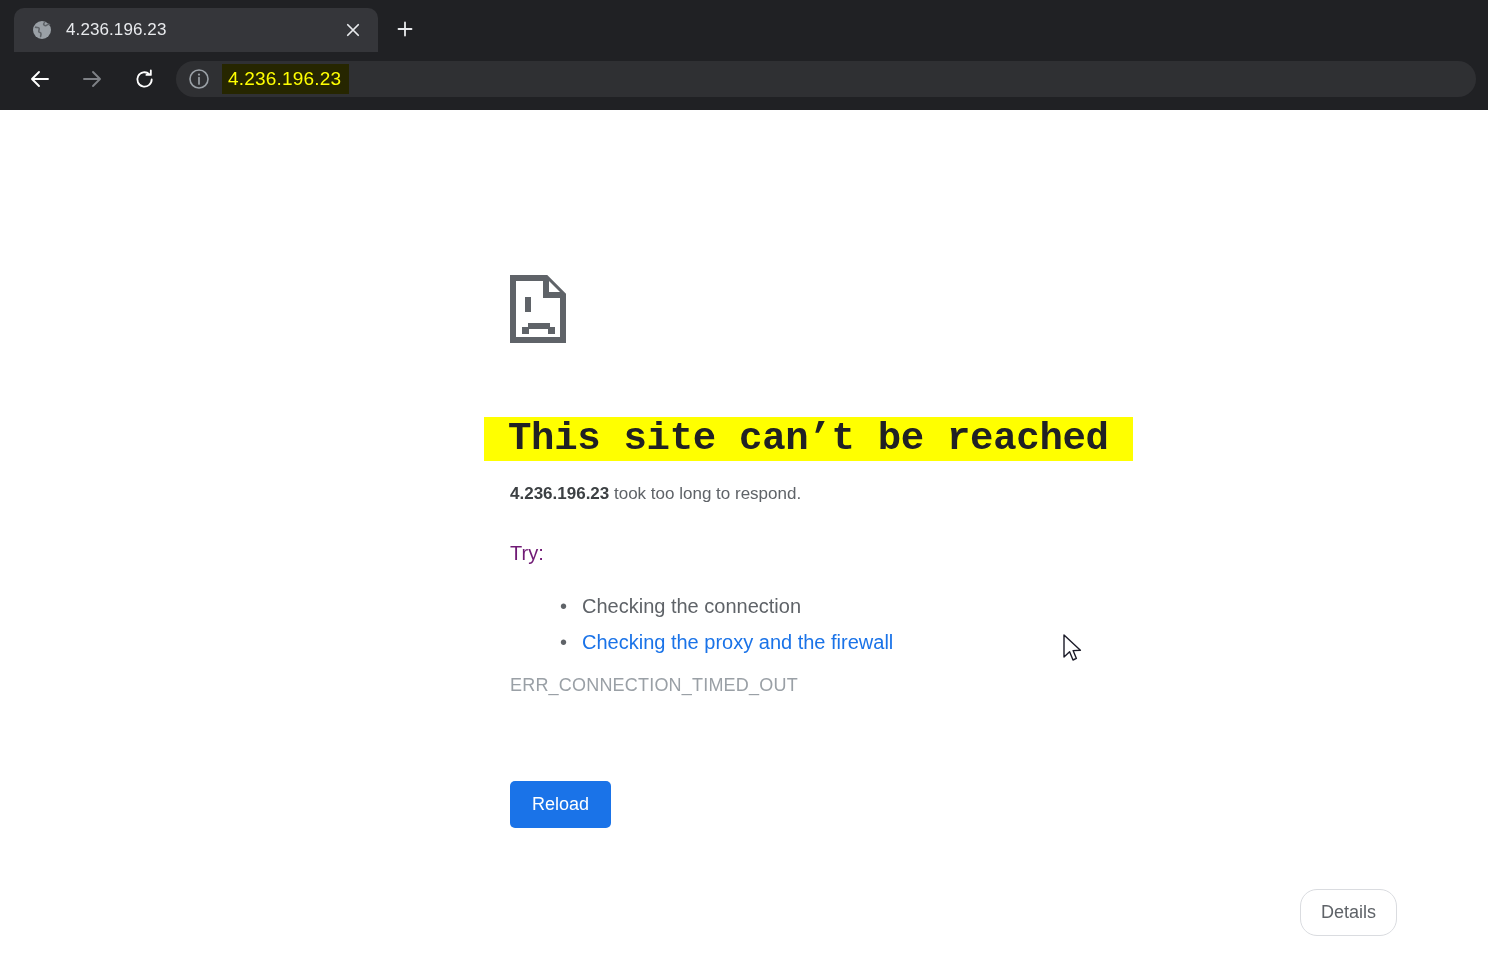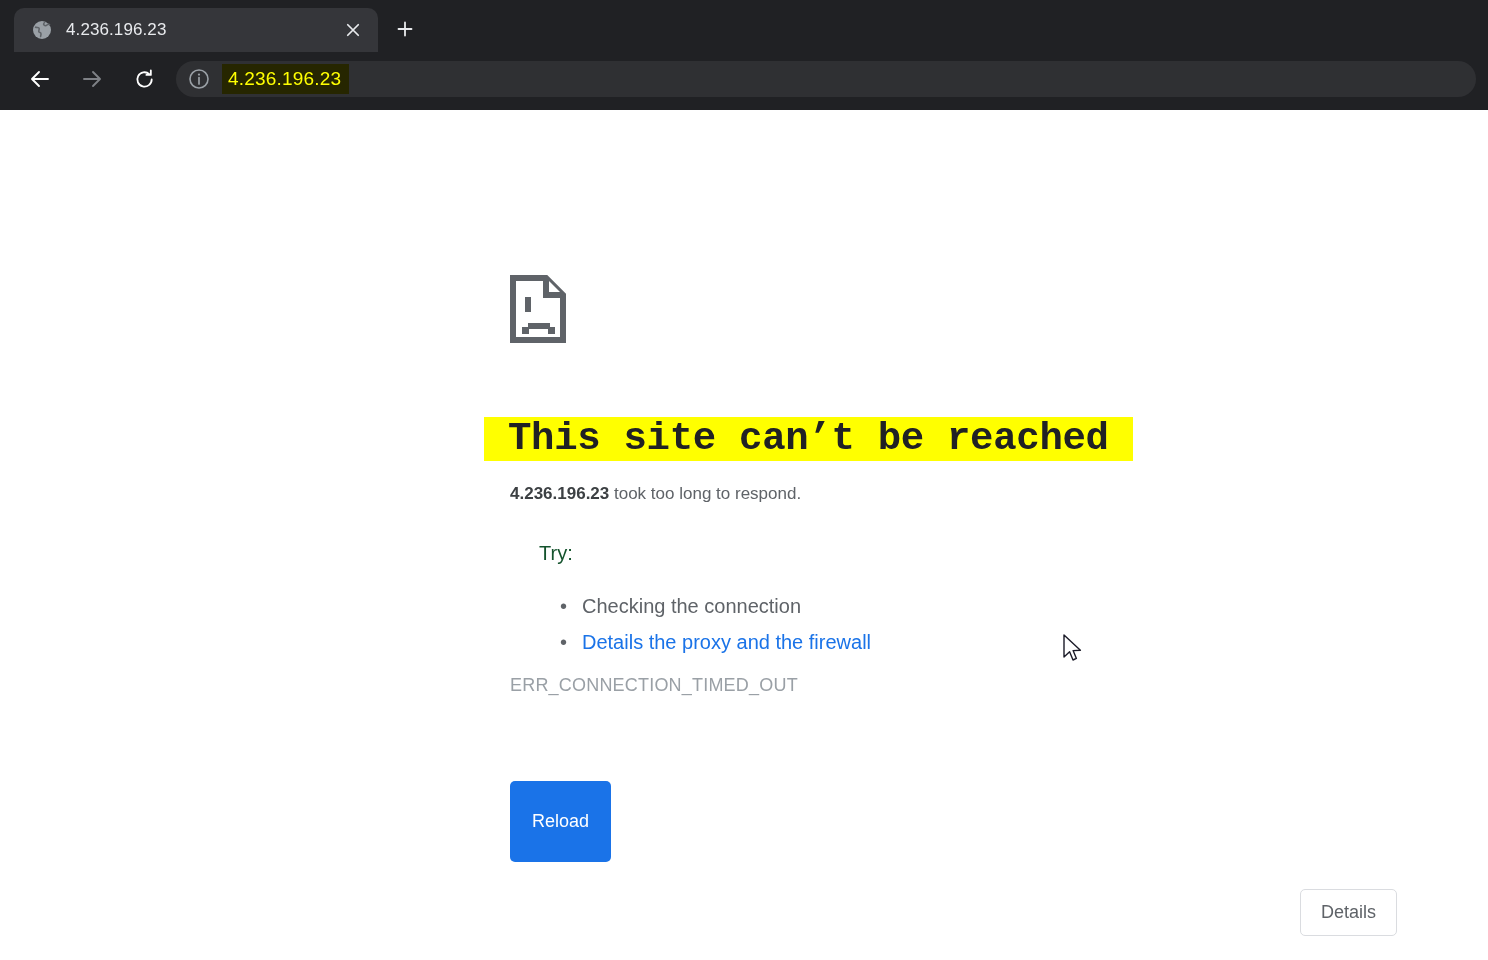--- a/index.html
+++ b/index.html
@@ -201,22 +201,21 @@
     line-height: 1.5;
     white-space: nowrap;
   }
   .error-summary b { color: #3c4043; font-weight: bold; }
 
   .try-label {
     position: absolute;
     left: 0;
     top: 432px;
     font-size: 20px;
-    color: #14532d;
-    margin-left: 29px;
+    color: #701a75;
   }
 
   .suggest-list {
     position: absolute;
     left: 0;
     top: 466px;
     margin: 12px;
     padding: 0 0 0 60px;
     list-style: none;
     font-size: 20px;
@@ -249,32 +248,32 @@
   .reload-button {
     position: absolute;
     left: 0;
     top: 671px;
     background: #1a73e8;
     color: #ffffff;
     border: none;
     border-radius: 5px;
     font-size: 18px;
     font-family: "Liberation Sans", sans-serif;
-    padding: 30px 22px;
+    padding: 13px 22px;
     cursor: pointer;
   }
 
   .details-button {
     position: absolute;
     left: 1300px;
     top: 779px;
     background: #ffffff;
     color: #5f6368;
     border: 1px solid #dadce0;
-    border-radius: 5px;
+    border-radius: 17px;
     font-size: 18px;
     font-family: "Liberation Sans", sans-serif;
     padding: 12px 20px;
     cursor: pointer;
   }
 
   
   .cursor {
     position: absolute;
     left: 1062px;
@@ -376,21 +375,21 @@
     </span>
 
     <h1 class="error-heading"><span class="hl">This site can’t be reached</span></h1>
 
     <div class="error-summary"><b>4.236.196.23</b><span> took too long to respond.</span></div>
 
     <div class="try-label">Try:</div>
 
     <ul class="suggest-list">
       <li><span>Checking the connection</span></li>
-      <li><a href="#">Details the proxy and the firewall</a></li>
+      <li><a href="#">Checking the proxy and the firewall</a></li>
     </ul>
 
     <div class="error-code">ERR_CONNECTION_TIMED_OUT</div>
 
     <button class="reload-button">Reload</button>
 
   </div>
 
   <button class="details-button">Details</button>
 

